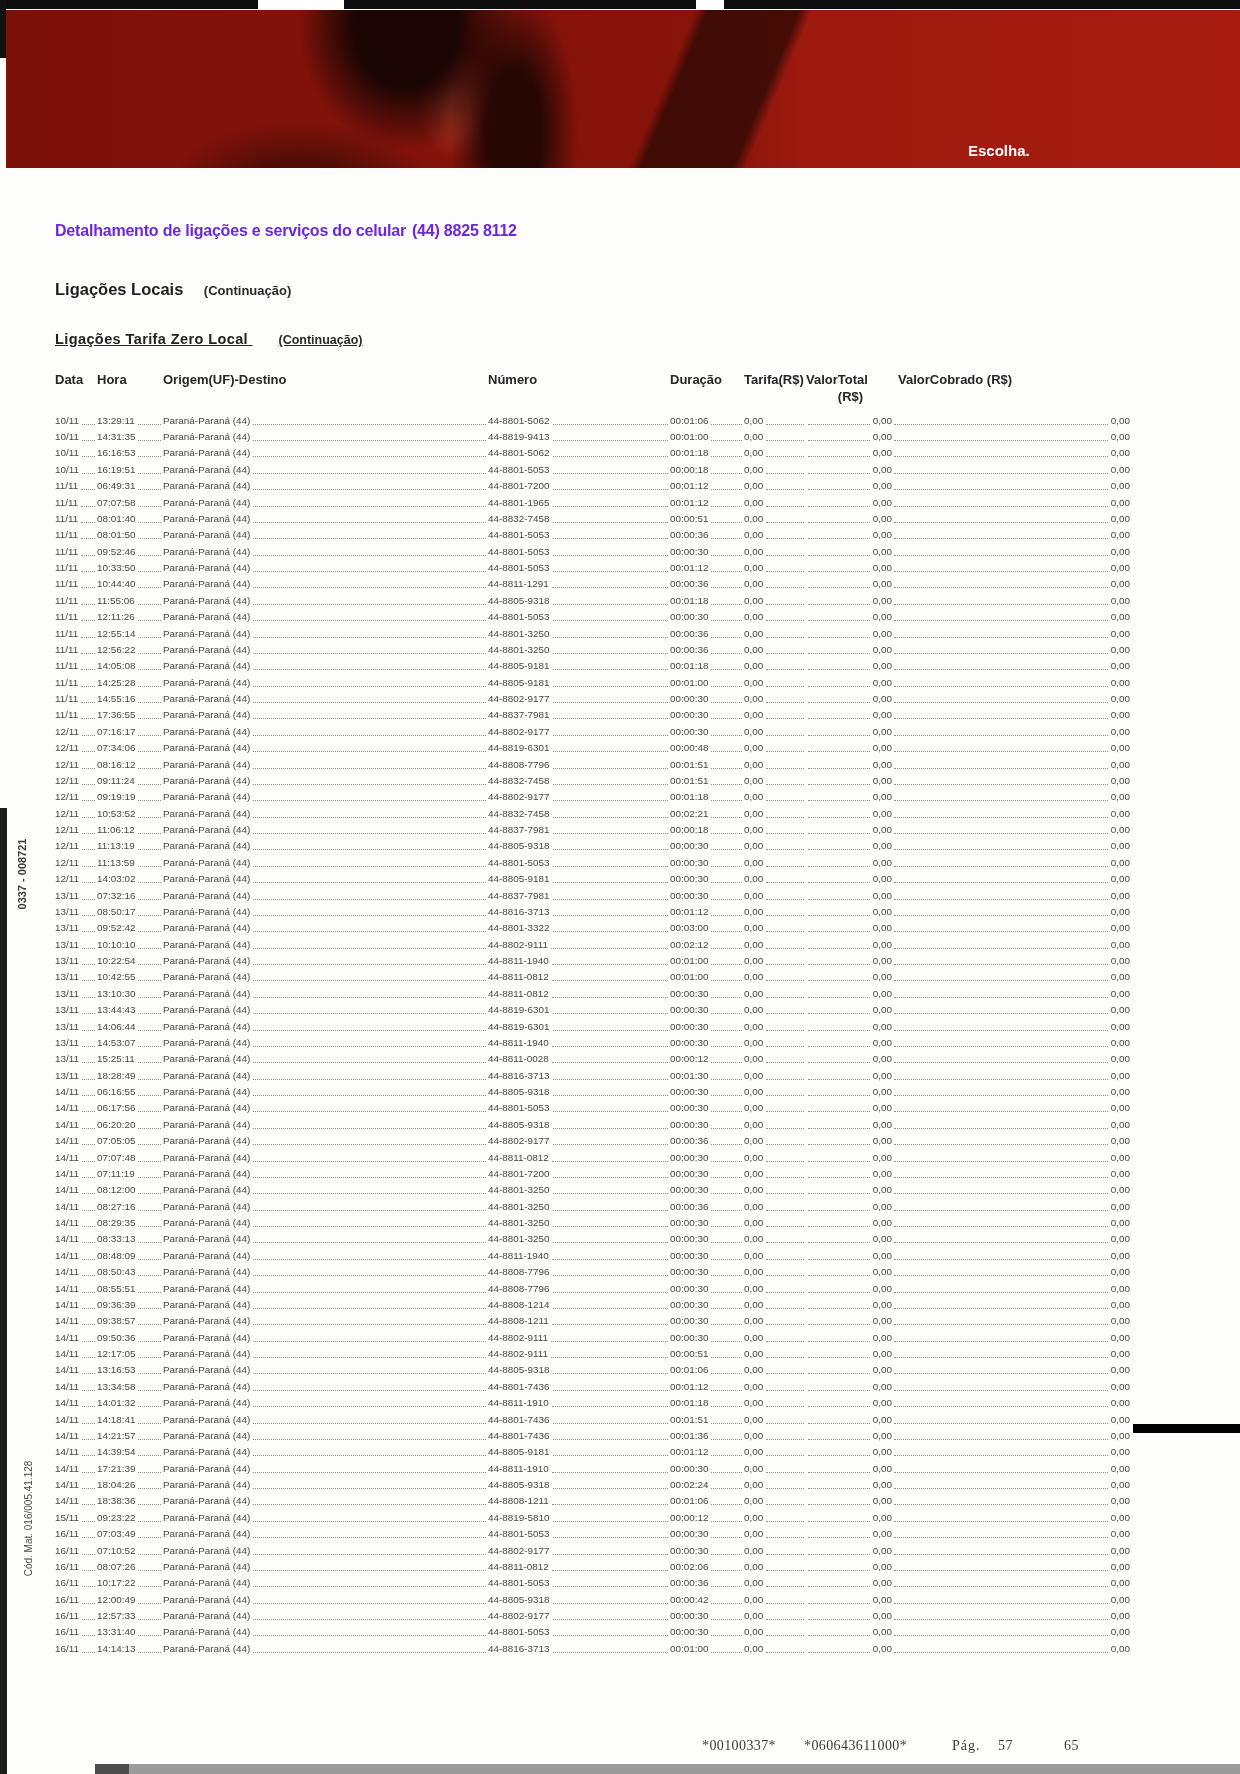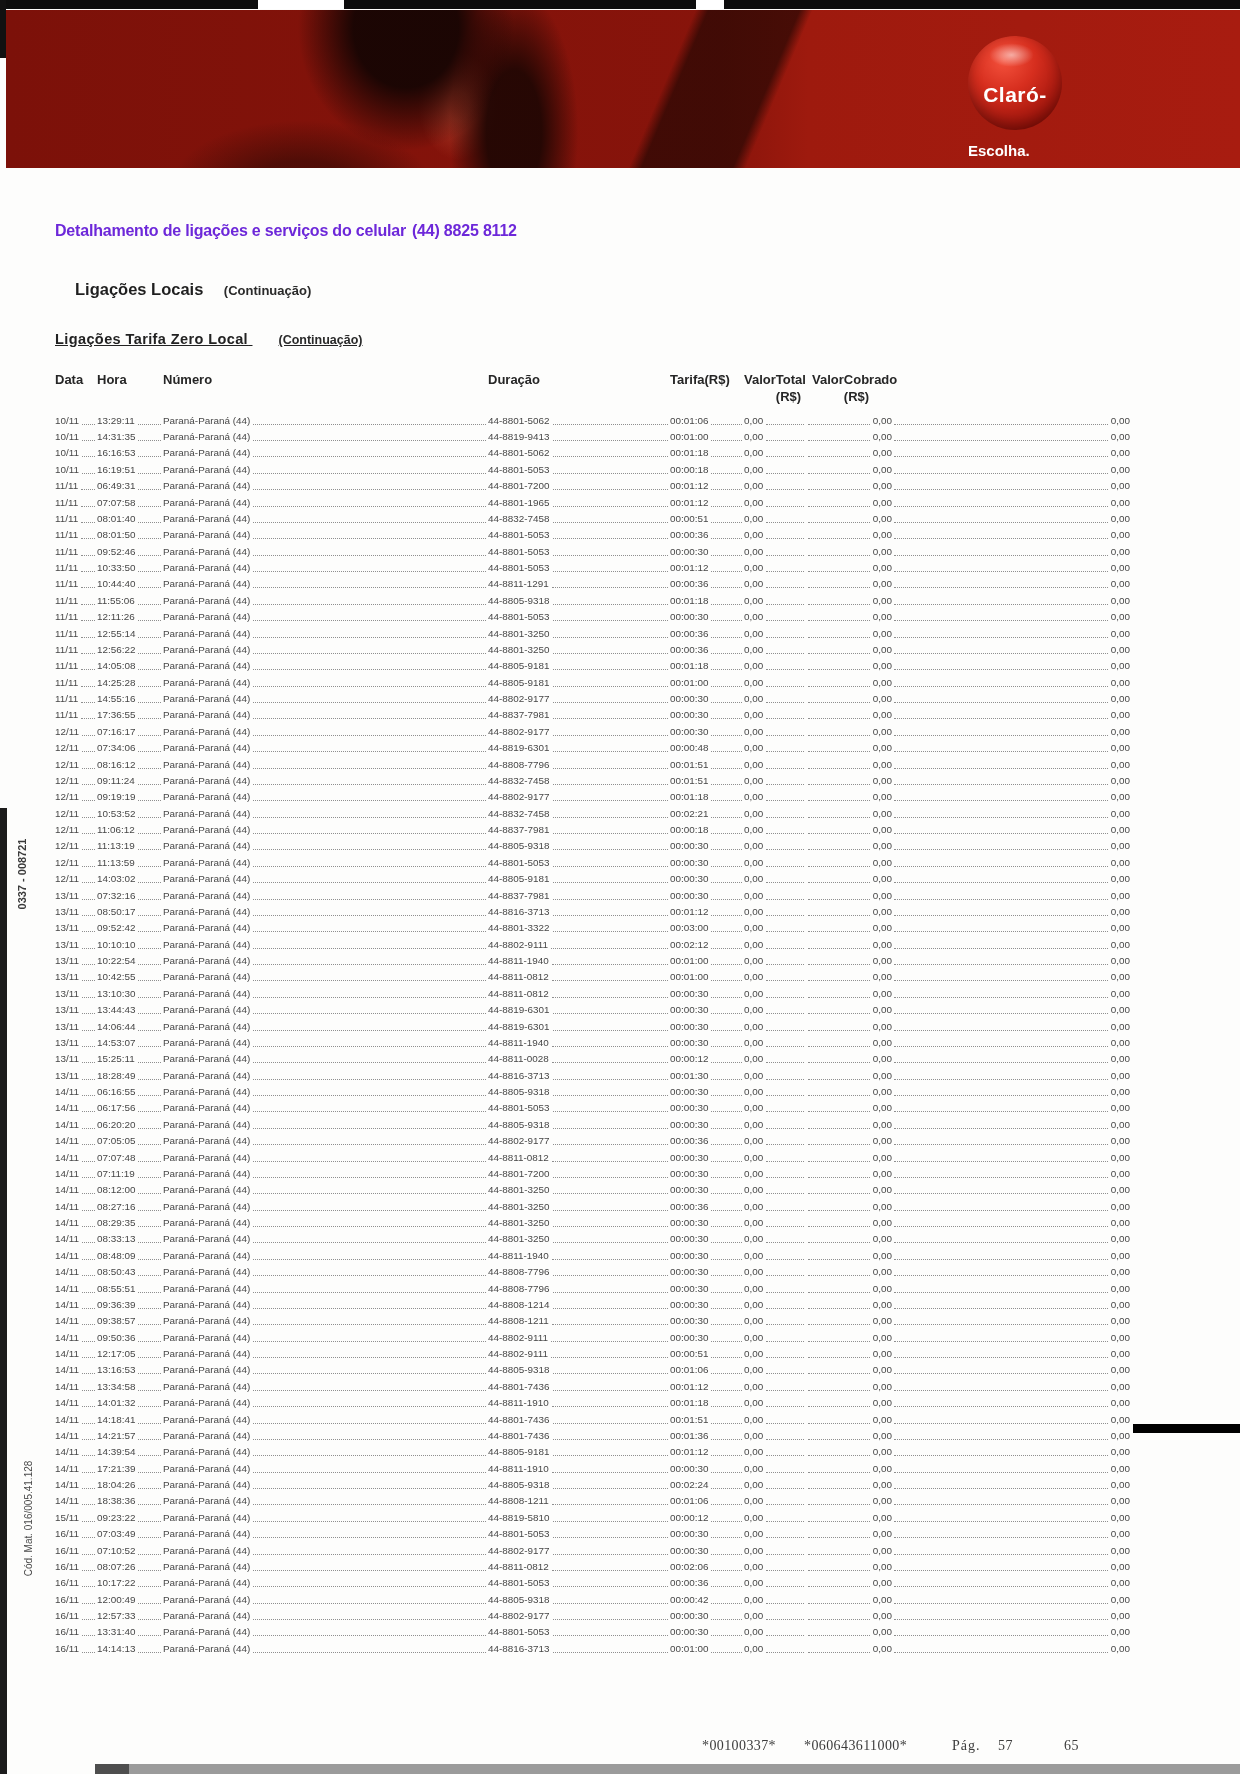--- a/index.html
+++ b/index.html
@@ -32,21 +32,21 @@
   .logo::before{content:"";position:absolute;left:22%;top:7%;width:48%;height:26%;border-radius:50%;
     background:radial-gradient(rgba(255,255,255,.55),rgba(255,255,255,0) 70%);}
   .logo-text{position:absolute;left:0;right:0;bottom:24%;text-align:center;color:#fff;
     font-size:21px;font-weight:bold;letter-spacing:.5px;}
   .tagline{position:absolute;left:962px;top:132px;width:96px;text-align:left;color:#fff;
     font-weight:bold;font-size:15px;}
   
   .title{position:absolute;left:55px;top:222px;font-size:16px;font-weight:bold;color:#6d28d9;letter-spacing:-.2px;}
   .title .phone{margin-left:6px;}
   .section{position:absolute;left:55px;top:280px;}
-  .section .h{font-size:16.5px;font-weight:bold;color:#1f1f1f;margin-left:20px;}
+  .section .h{font-size:16.5px;font-weight:bold;color:#1f1f1f;}
   .section .note{font-size:13px;font-weight:600;margin-left:16px;color:#2a2a2a;}
   .subsection{position:absolute;left:55px;top:330px;text-decoration:underline;}
   .subsection .h{font-size:14.5px;font-weight:600;letter-spacing:.4px;color:#222;}
   .subsection .note{font-size:12.5px;font-weight:600;margin-left:26px;color:#2a2a2a;}
   
   .table{position:absolute;left:55px;top:372px;width:1075px;}
   .thead,.row{display:grid;grid-template-columns:42px 66px 325px 182px 74px 62px 86px 1fr;}
   .thead{font-size:13px;font-weight:600;color:#262626;line-height:1.3;margin-bottom:6px;}
   .hc{display:flex;flex-direction:row;}
   .hc .l2{min-height:17px;}
@@ -75,23 +75,20 @@
 <div class="top-bar">
     <i class="gap g1"></i>
     <i class="gap g2"></i>
   </div>
 <div class="left-strip"></div>
 <div class="left-strip-top"></div>
 <div class="right-bar"></div>
 <div class="bottom-bar"></div>
 
 <div class="banner">
-  <div class="logo">
-    <span class="logo-text">Claró-</span>
-  </div>
   <div class="tagline">Escolha.</div>
 </div>
 
 <div class="title">
   <span>Detalhamento de ligações e serviços do celular</span><span class="phone">(44) 8825 8112</span>
 </div>
 
 <div class="section">
   <span class="h">Ligações Locais</span>
   <span class="note">(Continuação)</span>
@@ -105,20 +102,24 @@
 <div class="table">
   <div class="thead">
     <div class="hc c0">
         <span class="l1">Data</span>
         <span class="l2"></span>
       </div>
     <div class="hc c1">
         <span class="l1">Hora</span>
         <span class="l2"></span>
       </div>
+    <div class="hc c2">
+        <span class="l1">Origem(UF)-Destino</span>
+        <span class="l2"></span>
+      </div>
     <div class="hc c3">
         <span class="l1">Número</span>
         <span class="l2"></span>
       </div>
     <div class="hc c4">
         <span class="l1">Duração</span>
         <span class="l2"></span>
       </div>
     <div class="hc c5">
         <span class="l1">Tarifa</span>

